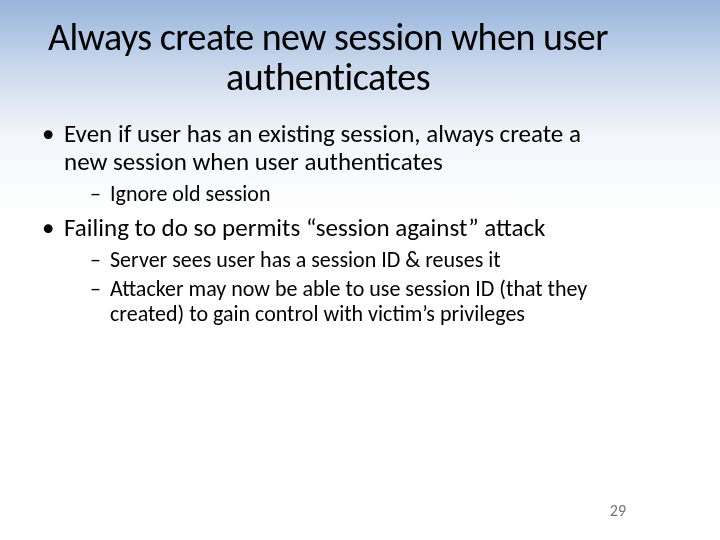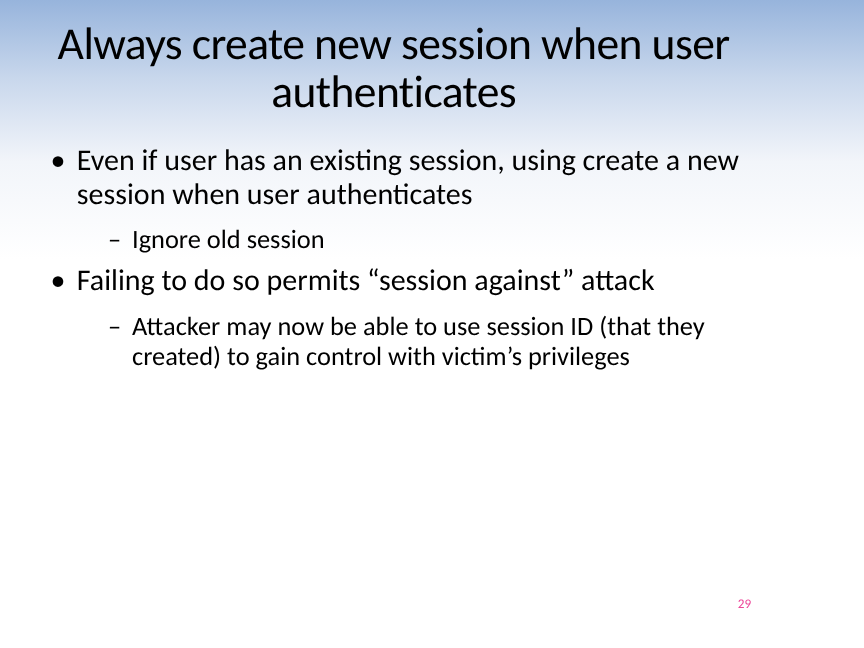--- a/index.html
+++ b/index.html
@@ -46,53 +46,54 @@
     top: 0;
   }
   ul.sub {
     list-style: none;
     padding: 0;
     margin: 6px 0 6px 26px;
     font-size: 22px;
     line-height: 1.12;
   }
   ul.sub > li {
-    margin: 12px 0 4px 0;
+    margin: 0 0 4px 0;
     padding-left: 20px;
     position: relative;
   }
   ul.sub > li::before {
     content: "–";
     position: absolute;
     left: 0;
     top: 0;
   }
   .pagenum {
     position: absolute;
-    bottom: 30px;
+    bottom: 20px;
     right: 30px;
-    font-size: 11px;
-    color: #ec4899;
+    font-size: 16px;
+    color: #737373;
   }
 </style>
 </head>
 <body>
 
 <div class="slide">
   <h1 class="title">Always create new session when user authenticates</h1>
 
   <ul class="top">
     <li>
-      <span>Even if user has an existing session, using create a new session when user authenticates</span>
+      <span>Even if user has an existing session, always create a new session when user authenticates</span>
       <ul class="sub">
         <li>Ignore old session</li>
       </ul>
     </li>
     <li>
       <span>Failing to do so permits “session against” attack</span>
       <ul class="sub">
+        <li>Server sees user has a session ID &amp; reuses it</li>
         <li>Attacker may now be able to use session ID (that they created) to gain control with victim’s privileges</li>
       </ul>
     </li>
   </ul>
 
   <div class="pagenum">29</div>
 </div>
 
 </body></html>

